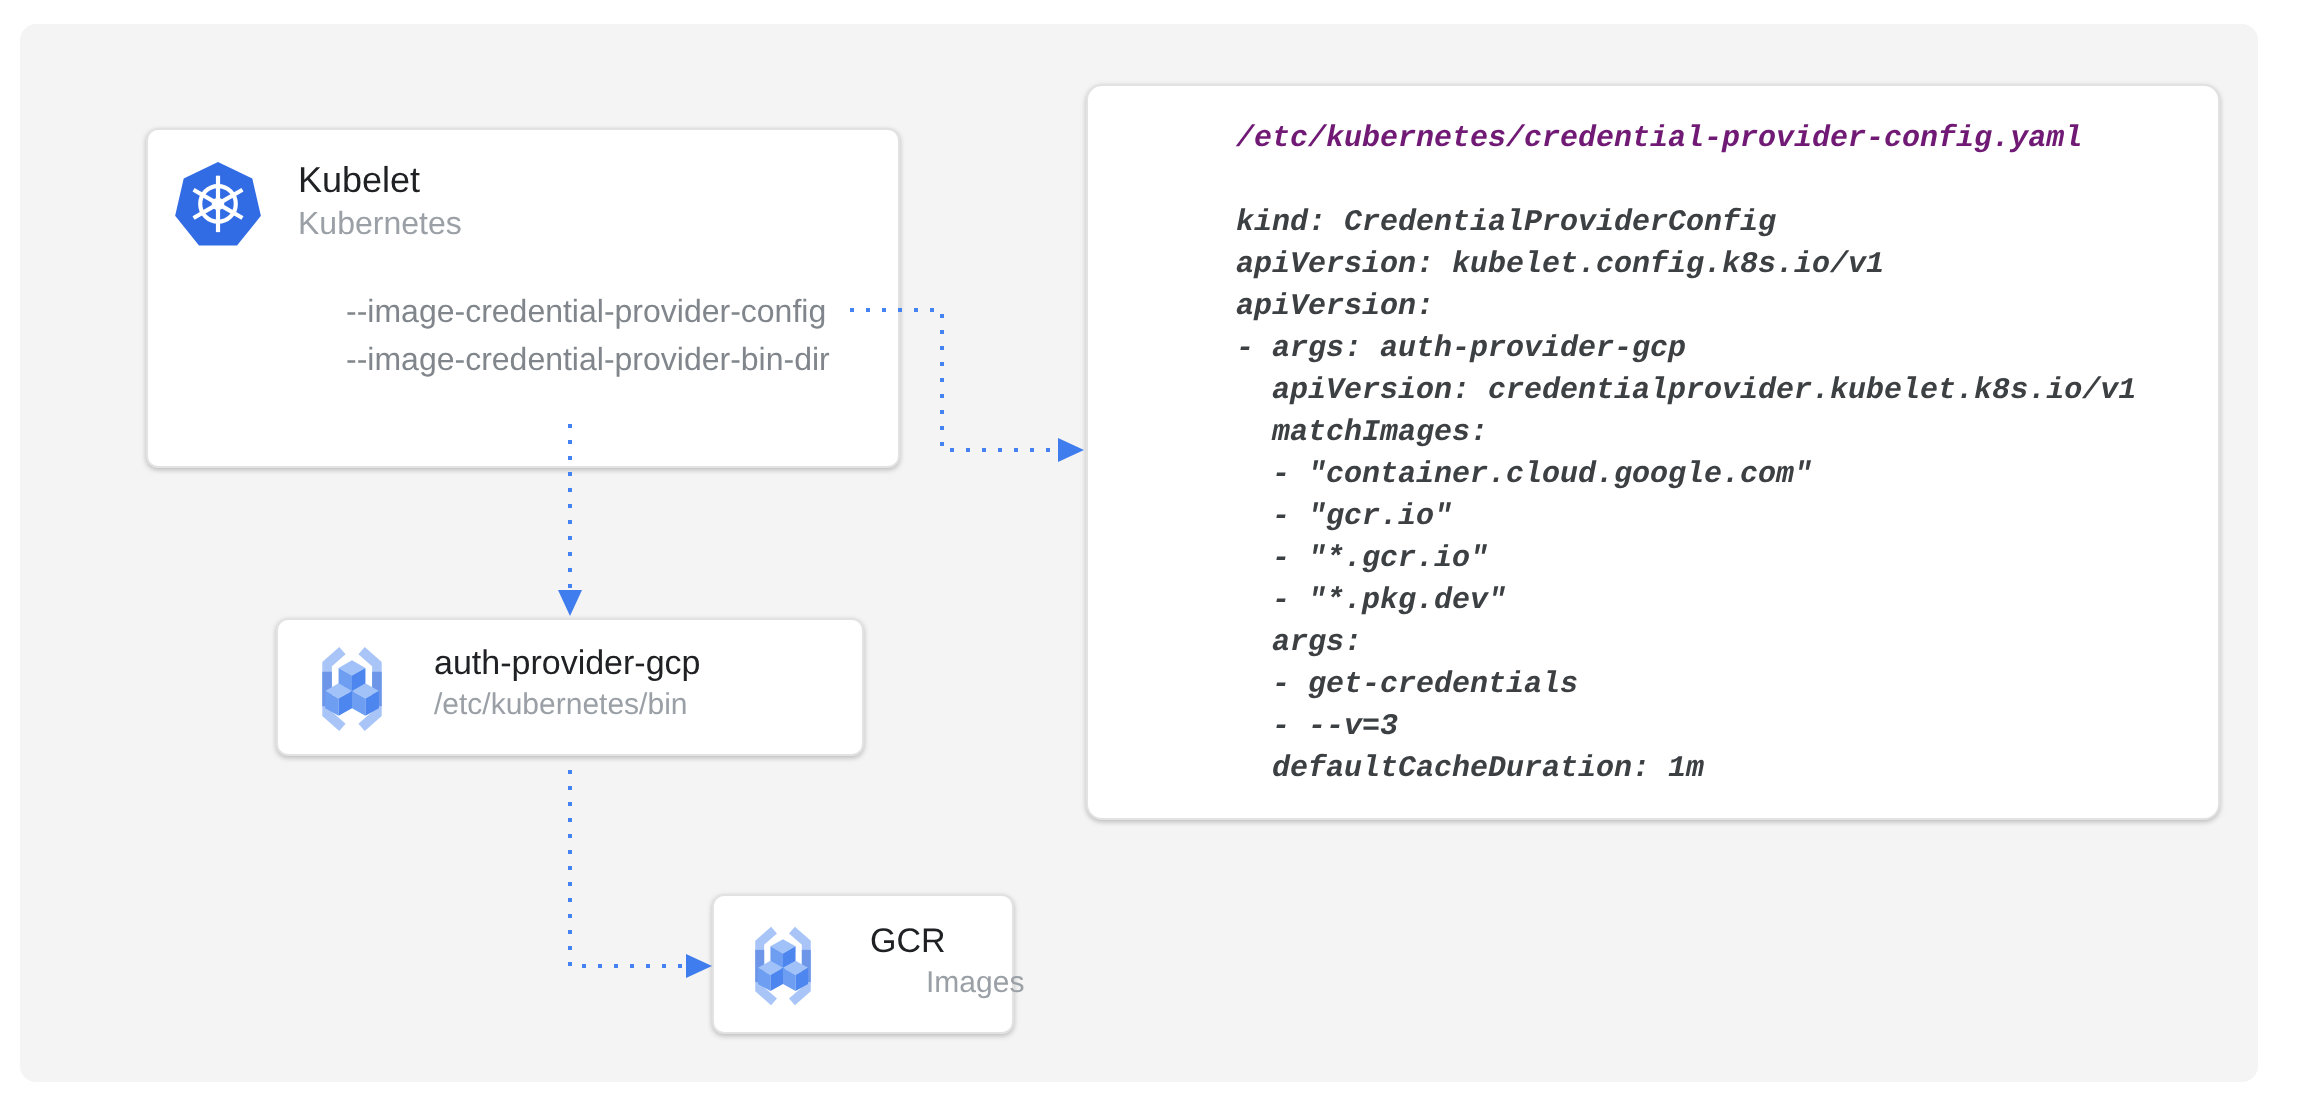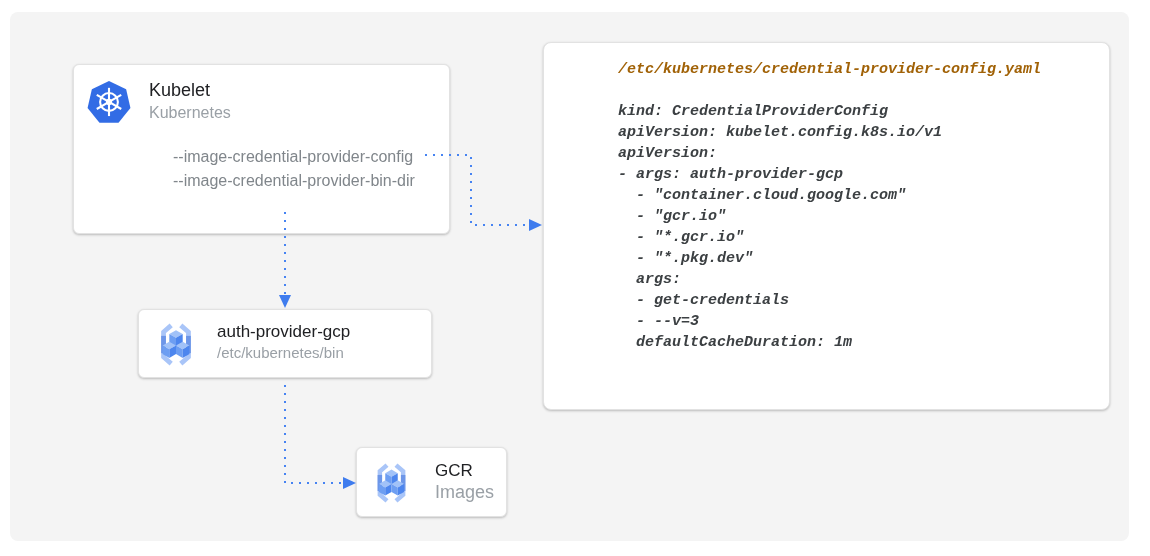--- a/index.html
+++ b/index.html
@@ -39,36 +39,36 @@
   .auth-card { left: 138px; top: 309px; width: 294px; height: 69px; }
   .auth-icon { position: absolute; left: 14px; top: 10px; width: 46px; height: 49px; }
   .auth-text { position: absolute; left: 78px; top: 11px; }
   .auth-text .card-title { font-size: 17px; line-height: 22px; }
   .auth-text .card-subtitle { font-size: 15px; line-height: 20px; }
   
   .gcr-card { left: 356px; top: 447px; width: 151px; height: 70px; }
   .gcr-icon { position: absolute; left: 13px; top: 11px; width: 43px; height: 48px; }
   .gcr-text { position: absolute; left: 78px; top: 12px; }
   .gcr-text .card-title { font-size: 17px; line-height: 22px; }
-  .gcr-text .card-subtitle { font-size: 18px; line-height: 20px; }
+  .gcr-text .card-subtitle { font-size: 15px; line-height: 20px; margin-left: 28px; }
   
   .code-card {
     left: 543px; top: 42px; width: 567px; height: 368px;
     border-radius: 8px;
     padding: 16px 20px 16px 74px;
   }
   .code-line, .code-comment {
     font-family: "Liberation Mono", monospace;
     font-style: italic;
     font-weight: bold;
     font-size: 15px;
     line-height: 21px;
     white-space: pre;
   }
-  .code-comment { color: #a16207; }
+  .code-comment { color: #701a75; }
   .code-line { color: #3c4043; }
   .code-blank { height: 21px; }
   
   .arrows {
     position: absolute; left: 0; top: 0;
     width: 1150px; height: 556px;
     pointer-events: none;
   }
 </style>
 </head>
@@ -149,20 +149,22 @@
     </div>
   </div>
 
   <div class="card code-card">
     <div class="code-comment">/etc/kubernetes/credential-provider-config.yaml</div>
     <div class="code-blank"></div>
     <div class="code-line">kind: CredentialProviderConfig</div>
     <div class="code-line">apiVersion: kubelet.config.k8s.io/v1</div>
     <div class="code-line">apiVersion:</div>
     <div class="code-line">- args: auth-provider-gcp</div>
+    <div class="code-line">  apiVersion: credentialprovider.kubelet.k8s.io/v1</div>
+    <div class="code-line">  matchImages:</div>
     <div class="code-line">  - "container.cloud.google.com"</div>
     <div class="code-line">  - "gcr.io"</div>
     <div class="code-line">  - "*.gcr.io"</div>
     <div class="code-line">  - "*.pkg.dev"</div>
     <div class="code-line">  args:</div>
     <div class="code-line">  - get-credentials</div>
     <div class="code-line">  - --v=3</div>
     <div class="code-line">  defaultCacheDuration: 1m</div>
   </div>
 

